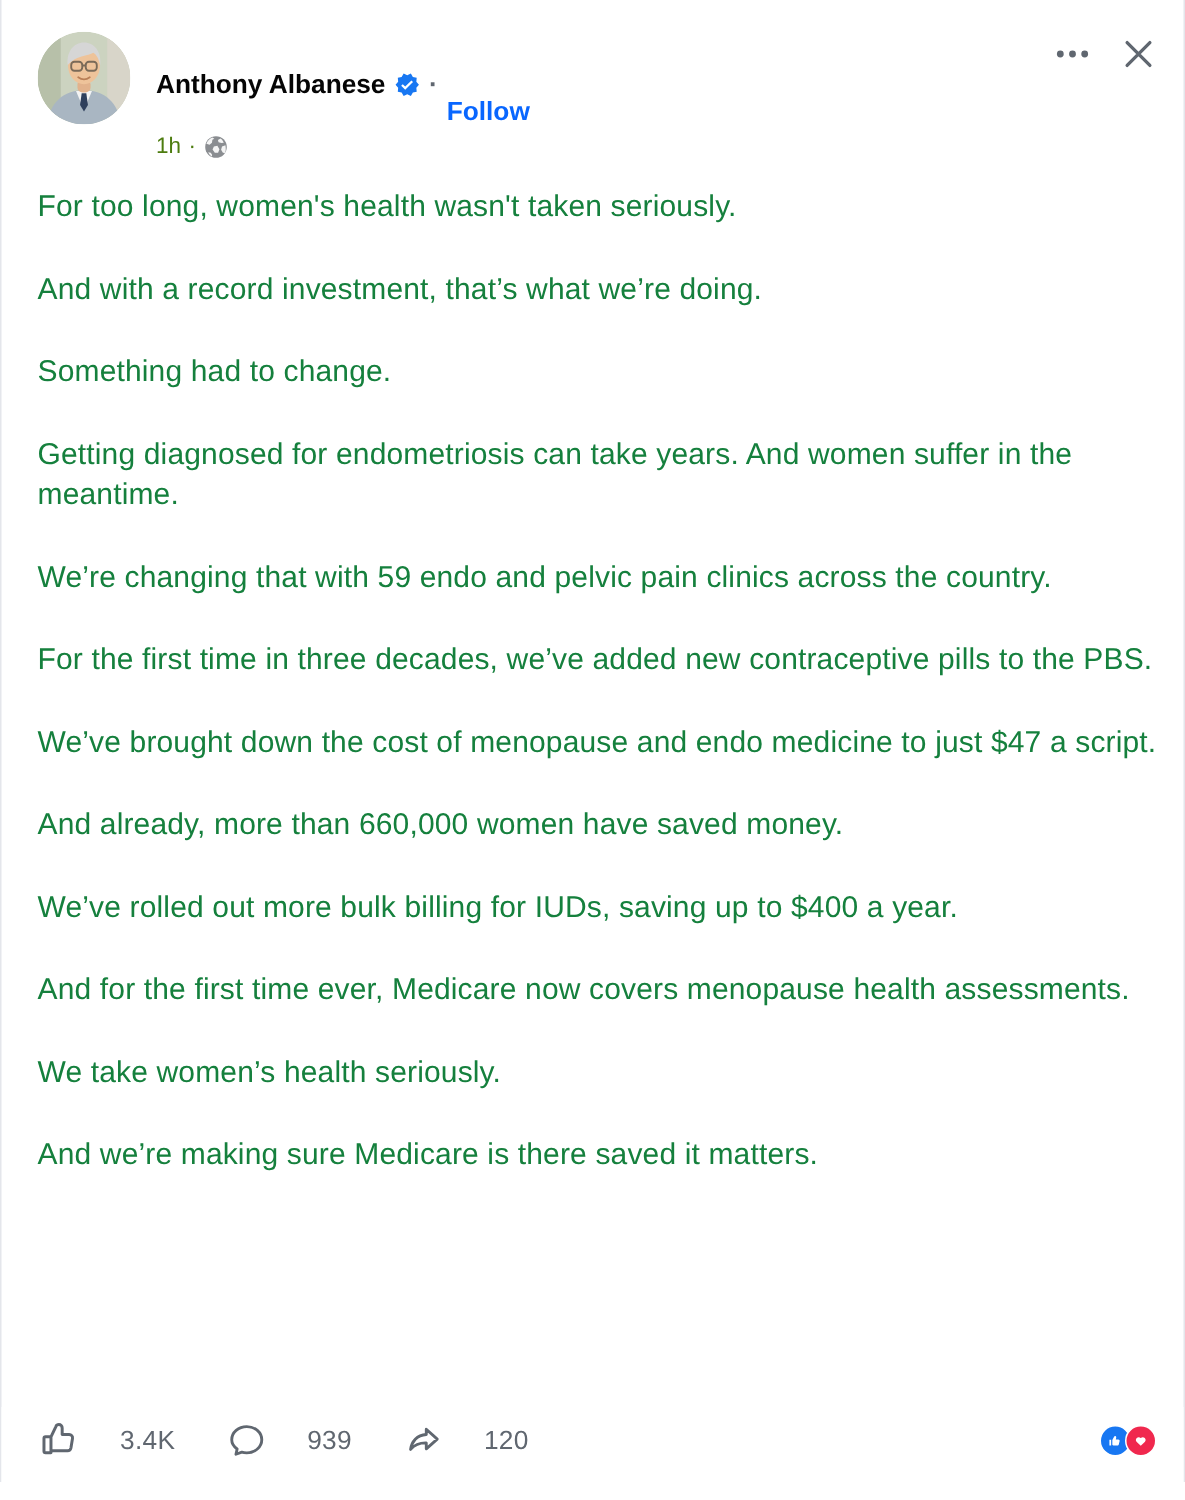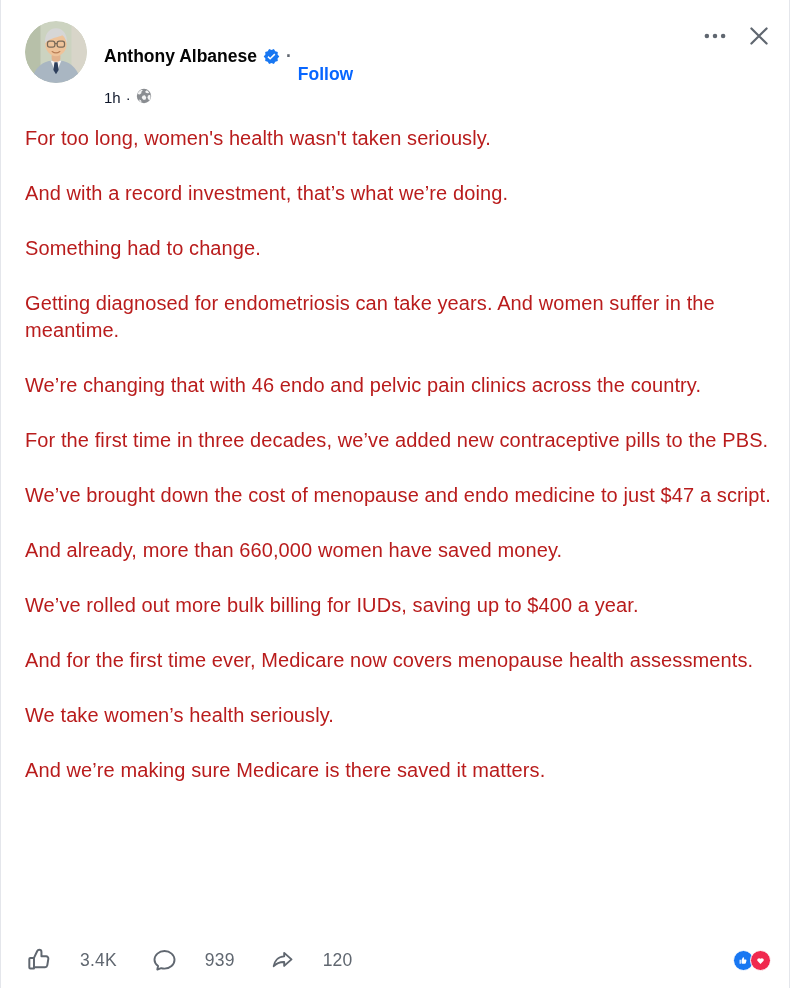--- a/index.html
+++ b/index.html
@@ -20,35 +20,35 @@
     width: 62px; height: 62px; border-radius: 50%;
     overflow: hidden; flex: 0 0 62px; cursor: pointer;
   }
   .avatar svg { display: block; width: 100%; height: 100%; }
   .header-info { margin-left: 17px; padding-top: 6px; }
   .name-row { display: flex; align-items: center; gap: 6px; font-size: 17.5px; font-weight: bold; line-height: 22px; }
   .page-name { color: #050505; cursor: pointer; }
   .badge { width: 17px; height: 17px; display: inline-block; margin-top: 1px; }
   .dot-sep { color: #606770; font-weight: bold; }
   .follow-link { color: #0866ff; cursor: pointer; text-decoration: none; margin-top: 36px; }
-  .sub-row { display: flex; align-items: flex-start; gap: 5px; margin-top: 3px; font-size: 15px; color: #0f172a; line-height: 19px; }
+  .sub-row { display: flex; align-items: center; gap: 5px; margin-top: 3px; font-size: 15px; color: #4d7c0f; line-height: 19px; }
   .globe { width: 16px; height: 16px; display: inline-block; }
 
   
   .window-actions { position: absolute; top: 20px; right: 14px; display: flex; align-items: center; gap: 12px; }
   .icon-btn { width: 32px; height: 32px; display: flex; align-items: center; justify-content: center; cursor: pointer; border-radius: 50%; }
 
   
   .post-body { padding: 18px 16px 0 24px; }
   .post-body p {
     font-size: 20px;
     line-height: 27px;
     letter-spacing: 0.1px;
     margin: 0 0 28px 0;
-    color: #b91c1c;
+    color: #15803d;
   }
   .post-body p:last-child { margin-bottom: 0; }
 
   
   .footer {
     position: absolute; left: 0; right: 0; bottom: 0;
     display: flex; align-items: center;
     padding: 8px 18px 14px 24px;
     background: #fff;
   }
@@ -138,21 +138,21 @@
         <path d="M5.5 5.5 18.5 18.5 M18.5 5.5 5.5 18.5" stroke="#606770" stroke-width="1.9" stroke-linecap="round" fill="none"></path>
       </svg>
     </div>
   </div>
 
   <div class="post-body">
       <p>For too long, women's health wasn't taken seriously.</p>
       <p>And with a record investment, that’s what we’re doing.</p>
       <p>Something had to change.</p>
       <p>Getting diagnosed for endometriosis can take years. And women suffer in the meantime.</p>
-      <p>We’re changing that with 46 endo and pelvic pain clinics across the country.</p>
+      <p>We’re changing that with 59 endo and pelvic pain clinics across the country.</p>
       <p>For the first time in three decades, we’ve added new contraceptive pills to the PBS.</p>
       <p>We’ve brought down the cost of menopause and endo medicine to just $47 a script.</p>
       <p>And already, more than 660,000 women have saved money.</p>
       <p>We’ve rolled out more bulk billing for IUDs, saving up to $400 a year.</p>
       <p>And for the first time ever, Medicare now covers menopause health assessments.</p>
       <p>We take women’s health seriously.</p>
       <p>And we’re making sure Medicare is there saved it matters.</p>
     </div>
 
   <div class="footer">

